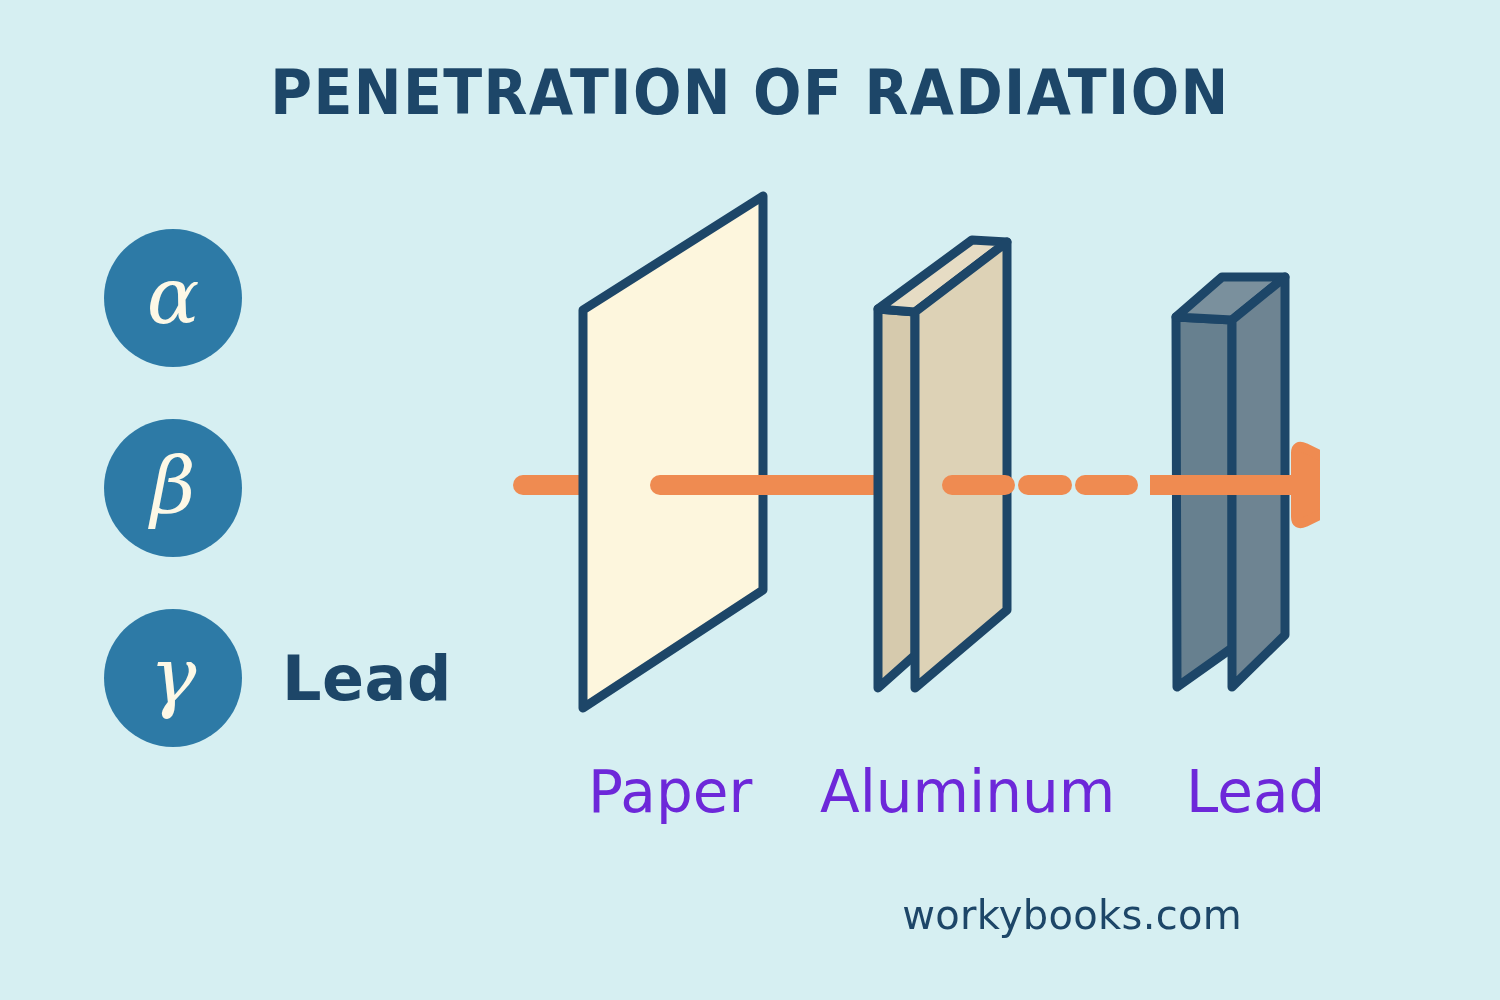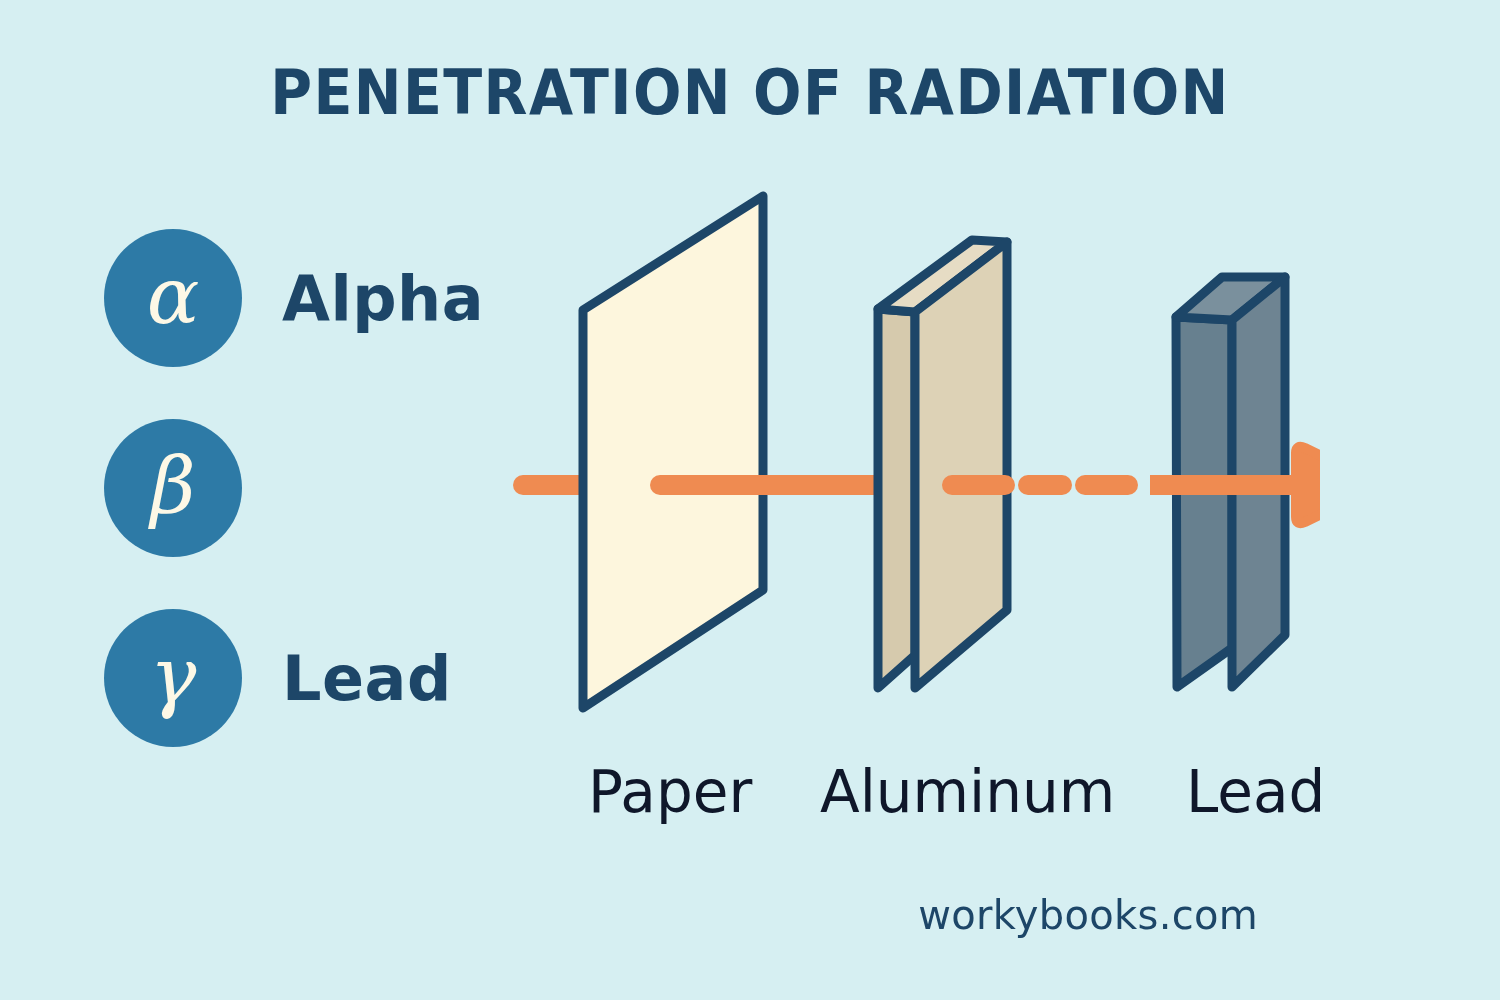--- a/index.html
+++ b/index.html
@@ -83,32 +83,32 @@
     top: 0;
     width: 1500px;
     height: 1000px;
   }
 
   
   .barrier-label {
     position: absolute;
     font-size: 58px;
     font-weight: 500;
-    color: #0f172a;
+    color: #6d28d9;
     white-space: nowrap;
     top: 758px;
   }
   #label-paper    { left: 588px; }
   #label-aluminum { left: 820px; }
   #label-lead     { left: 1186px; text-align: right; }
 
   
   #watermark {
     position: absolute;
-    right: 62px;
+    right: 78px;
     top: 892px;
     font-size: 40px;
     font-weight: 500;
     color: #1d4668;
     letter-spacing: 0.3px;
     white-space: nowrap;
   }
 </style>
 </head>
 <body>
@@ -116,21 +116,20 @@
 <div id="stage">
 
   <div id="title">PENETRATION OF RADIATION</div>
 
   <div id="legend">
 
     <div class="legend-row">
       <div class="legend-circle">
         <span class="legend-symbol">α</span>
       </div>
-      <span class="legend-label">Alpha</span>
     </div>
 
     <div class="legend-row">
       <div class="legend-circle">
         <span class="legend-symbol">β</span>
       </div>
     </div>
 
     <div class="legend-row">
       <div class="legend-circle">

